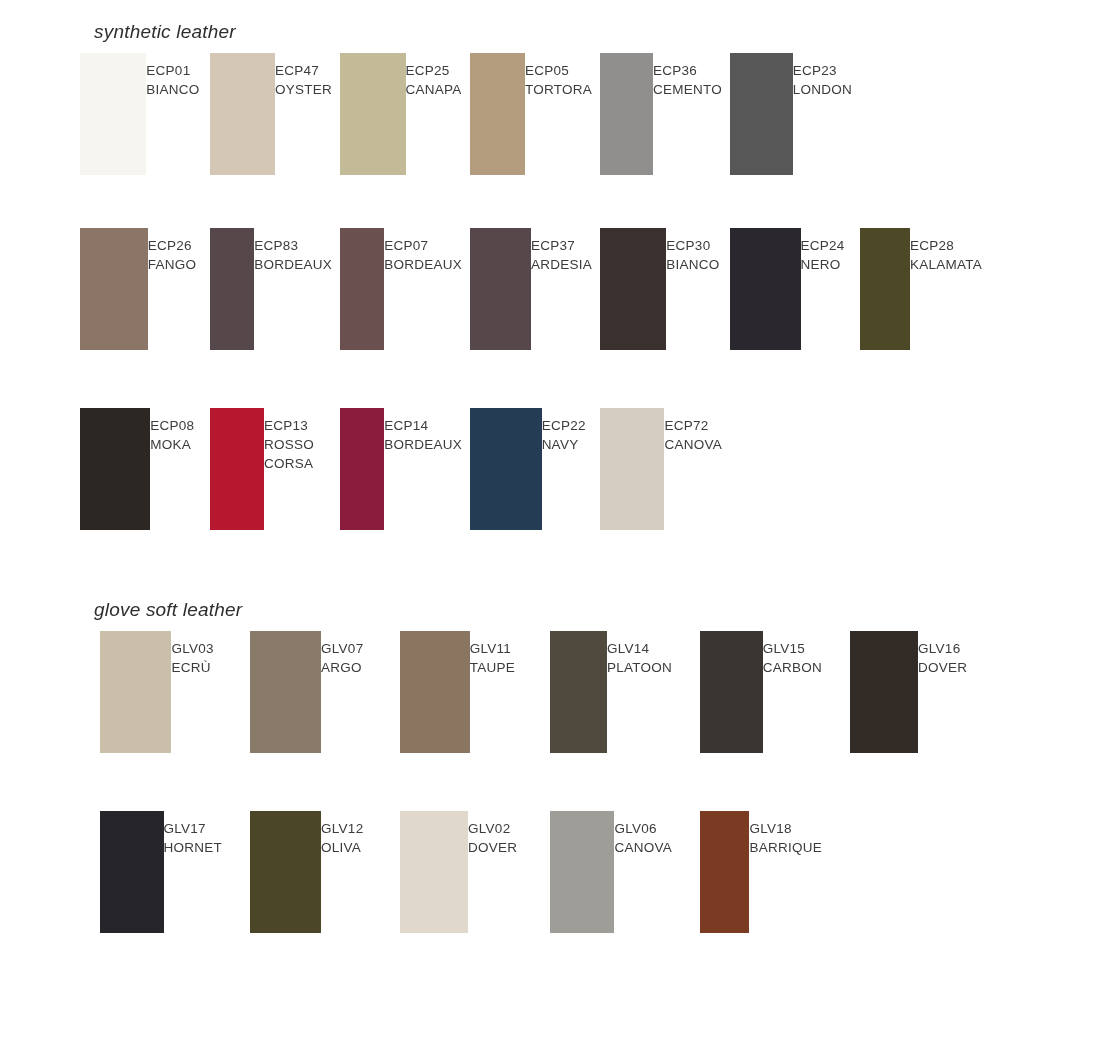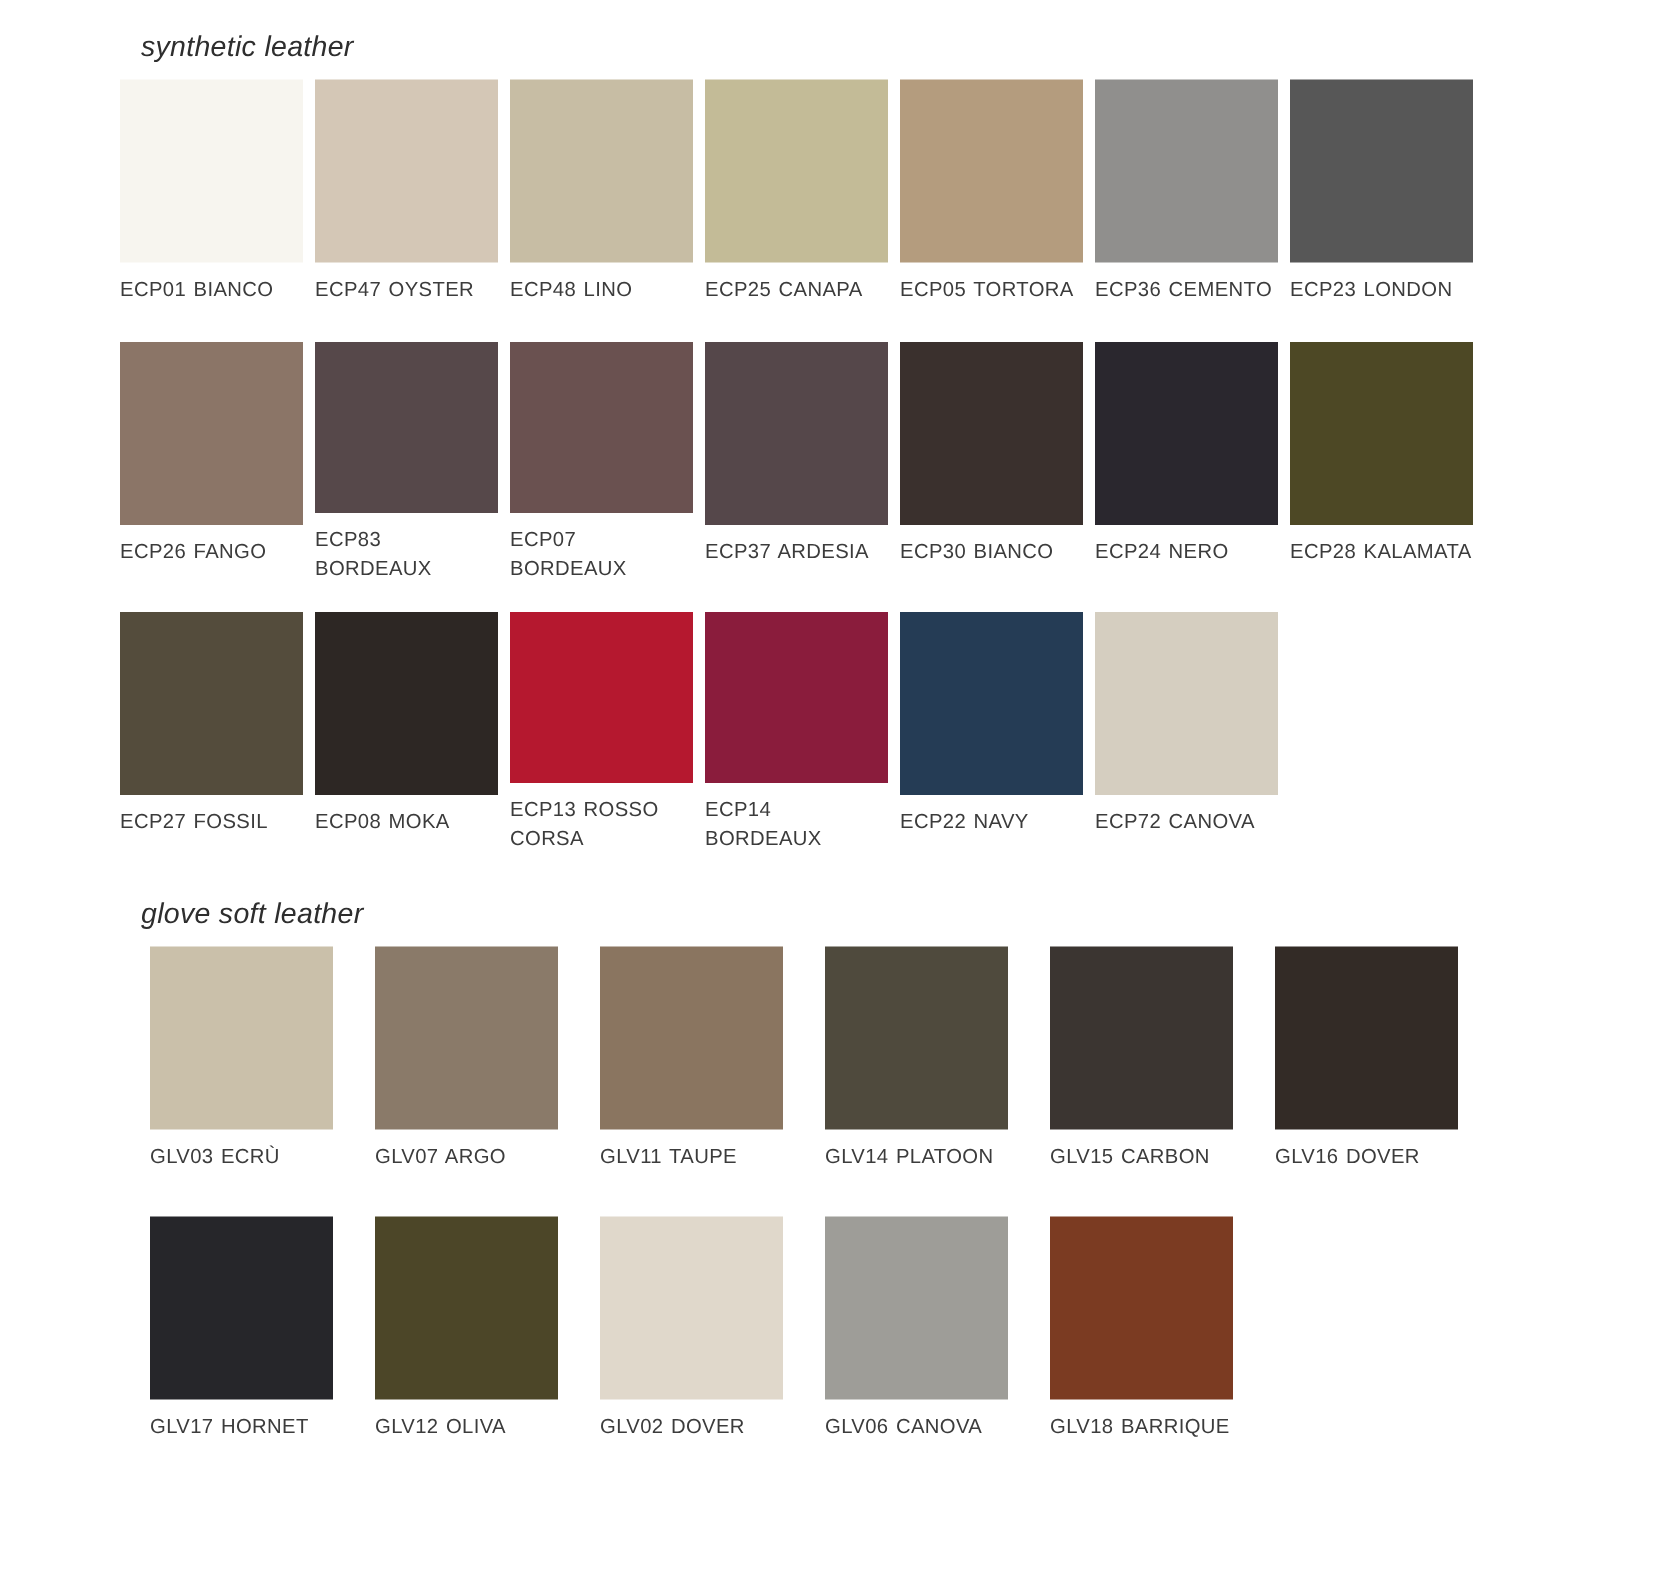--- a/index.html
+++ b/index.html
@@ -48,21 +48,21 @@
   .swatch-row {
     display: flex;
     flex-direction: row;
     align-items: flex-start;
   }
 
   .swatch-cell {
     width: 122px;
     margin-right: 8px;
     display: flex;
-    flex-direction: column;
+    justify-content: flex-end;
   }
   .swatch-cell:last-child { margin-right: 0; }
 
   .swatch-chip {
     width: 122px;
     height: 122px;
     display: block;
   }
 
   .swatch-label {
@@ -98,24 +98,20 @@
         <div class="swatch-row">
           <div class="swatch-cell">
             <div class="swatch-chip" style="background: rgb(247, 245, 239);"></div>
             <div class="swatch-label">ECP01 BIANCO</div>
           </div>
           <div class="swatch-cell">
             <div class="swatch-chip" style="background: rgb(212, 199, 182);"></div>
             <div class="swatch-label">ECP47 OYSTER</div>
           </div>
           <div class="swatch-cell">
-            <div class="swatch-chip" style="background: rgb(199, 189, 164);"></div>
-            <div class="swatch-label">ECP48 LINO</div>
-          </div>
-          <div class="swatch-cell">
             <div class="swatch-chip" style="background: rgb(195, 187, 151);"></div>
             <div class="swatch-label">ECP25 CANAPA</div>
           </div>
           <div class="swatch-cell">
             <div class="swatch-chip" style="background: rgb(180, 156, 126);"></div>
             <div class="swatch-label">ECP05 TORTORA</div>
           </div>
           <div class="swatch-cell">
             <div class="swatch-chip" style="background: rgb(144, 143, 141);"></div>
             <div class="swatch-label">ECP36 CEMENTO</div>
@@ -149,24 +145,20 @@
           <div class="swatch-cell">
             <div class="swatch-chip" style="background: rgb(42, 39, 46);"></div>
             <div class="swatch-label">ECP24 NERO</div>
           </div>
           <div class="swatch-cell">
             <div class="swatch-chip" style="background: rgb(77, 72, 37);"></div>
             <div class="swatch-label">ECP28 KALAMATA</div>
           </div>
         </div>
         <div class="swatch-row">
-          <div class="swatch-cell">
-            <div class="swatch-chip" style="background: rgb(84, 76, 60);"></div>
-            <div class="swatch-label">ECP27 FOSSIL</div>
-          </div>
           <div class="swatch-cell">
             <div class="swatch-chip" style="background: rgb(45, 39, 36);"></div>
             <div class="swatch-label">ECP08 MOKA</div>
           </div>
           <div class="swatch-cell">
             <div class="swatch-chip" style="background: rgb(181, 24, 47);"></div>
             <div class="swatch-label">ECP13 ROSSO CORSA</div>
           </div>
           <div class="swatch-cell">
             <div class="swatch-chip" style="background: rgb(138, 28, 60);"></div>

